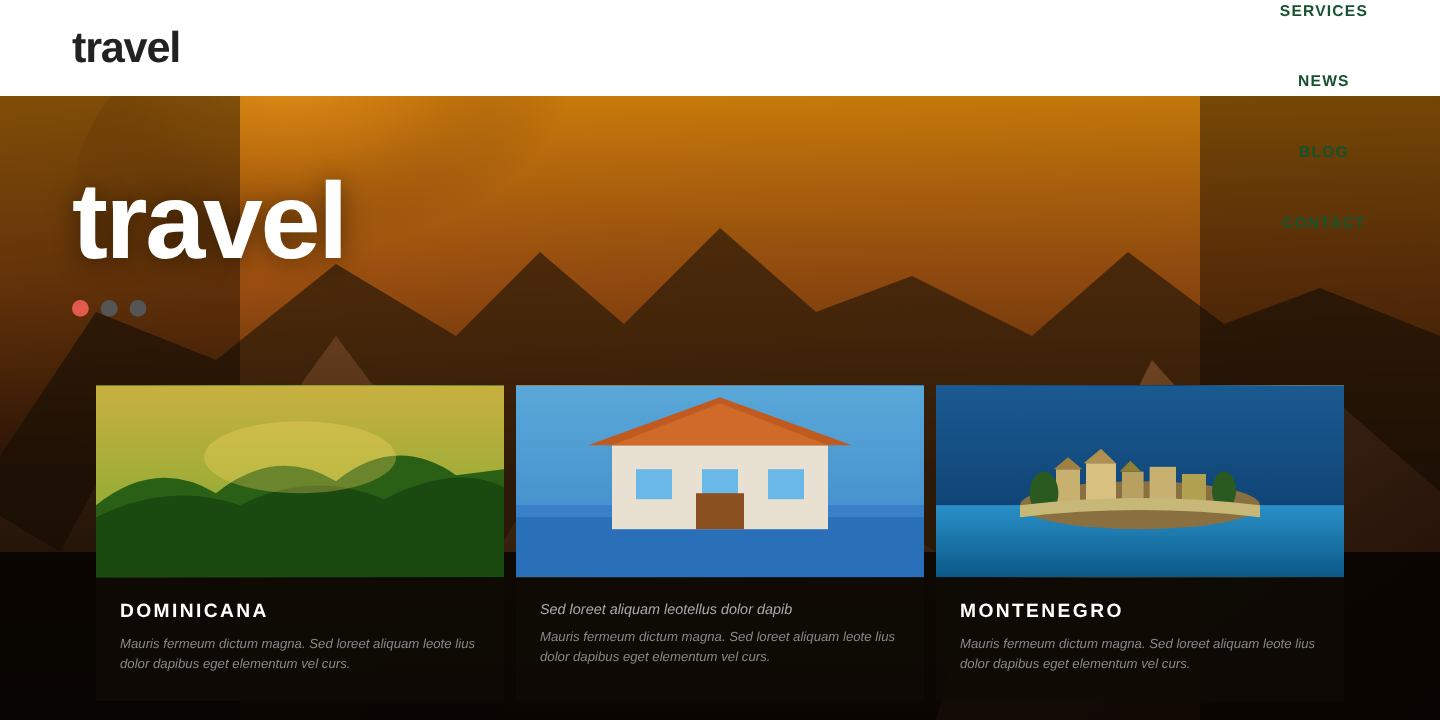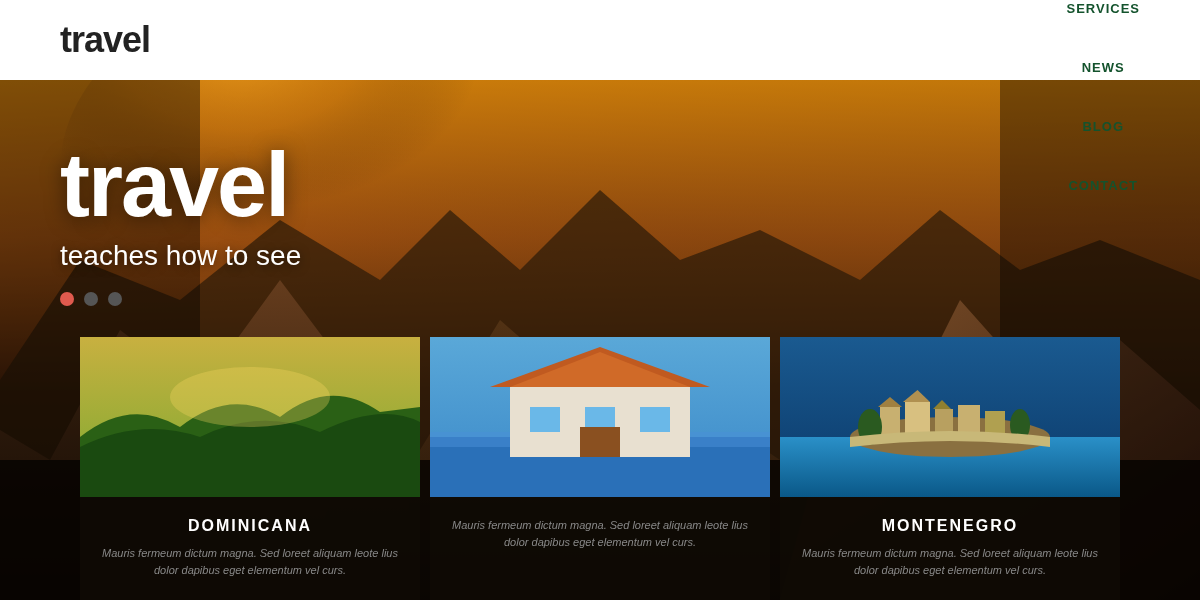--- a/index.html
+++ b/index.html
@@ -134,22 +134,21 @@
       display: flex;
       justify-content: center;
       gap: 0;
       padding: 0 60px;
       z-index: 5;
     }
     .card {
       background: rgba(15, 10, 5, 0.85);
       width: 340px;
       padding: 0 0 20px 0;
-      margin: 0 5px;
-      text-align: center;
+      margin: 16px 5px;
     }
     .card-image {
       width: 100%;
       height: 160px;
       overflow: hidden;
       margin-bottom: 20px;
     }
     .card-image-dominicana {
       background: linear-gradient(
         135deg,
@@ -273,21 +272,20 @@
     <path d="M780,520 L840,300 L900,340 L960,220 L1040,310 L1120,260 L1200,330 L1200,520 Z" fill="url(#mountainRight)" opacity="0.9"></path>
 
     <rect y="380" width="1200" height="140" fill="rgba(8,5,2,0.85)"></rect>
 
     <rect width="200" height="520" fill="rgba(5,3,1,0.4)"></rect>
     <rect x="1000" width="200" height="520" fill="rgba(5,3,1,0.4)"></rect>
   </svg>
 
   <div class="hero-content">
     <div class="hero-title">travel</div>
-    <div class="hero-subtitle">teaches how to see</div>
     <div class="dots">
       <div class="dot active"></div>
       <div class="dot inactive"></div>
       <div class="dot inactive"></div>
     </div>
   </div>
 
   <div class="cards-section">
 
     <div class="card">
@@ -332,20 +330,21 @@
           <path d="M80,50 L170,15 L260,50 Z" fill="#d06a28"></path>
 
           <rect x="100" y="70" width="30" height="25" fill="#6ab8e8"></rect>
           <rect x="155" y="70" width="30" height="25" fill="#6ab8e8"></rect>
           <rect x="210" y="70" width="30" height="25" fill="#6ab8e8"></rect>
 
           <rect x="150" y="90" width="40" height="30" fill="#8a5020"></rect>
         </svg>
       </div>
       <div class="card-body">
+        <div class="card-subtitle">Sed loreet aliquam leotellus dolor dapib</div>
         <div class="card-text">Mauris fermeum dictum magna. Sed loreet aliquam leote lius dolor dapibus eget elementum vel curs.</div>
       </div>
     </div>
 
     <div class="card">
       <div class="card-image card-image-montenegro">
         <svg width="100%" height="160" viewBox="0 0 340 160" preserveAspectRatio="none">
           <defs>
             <linearGradient id="montSky" x1="0" y1="0" x2="0" y2="1">
               <stop offset="0%" stop-color="#1a5a90"></stop>

